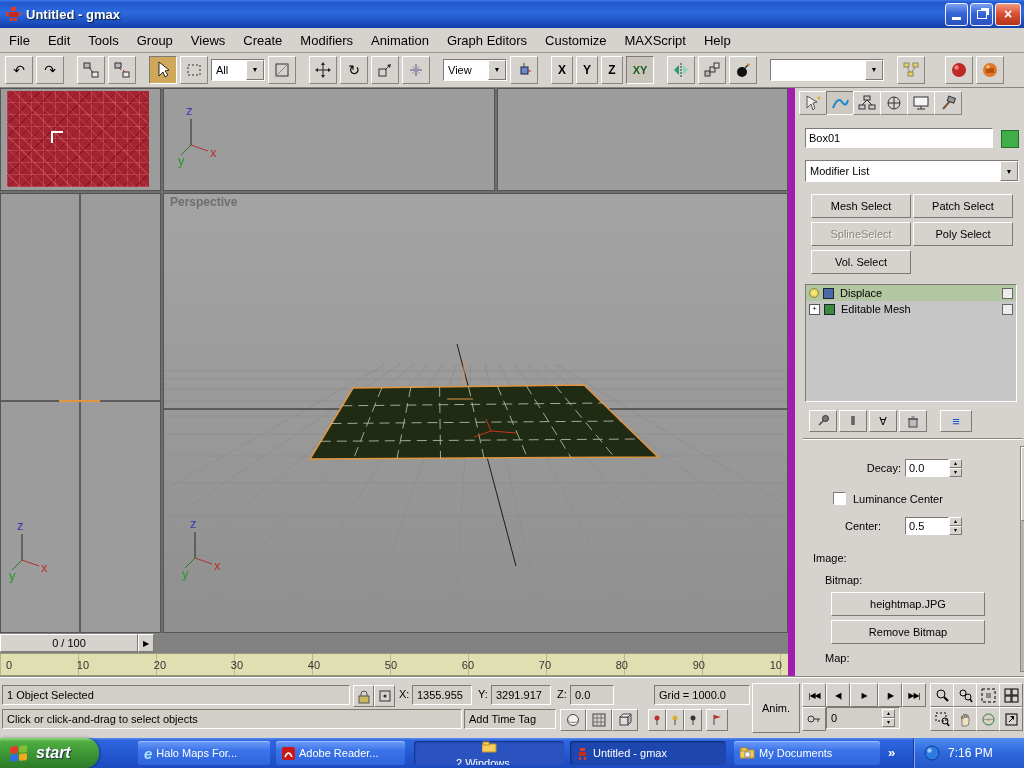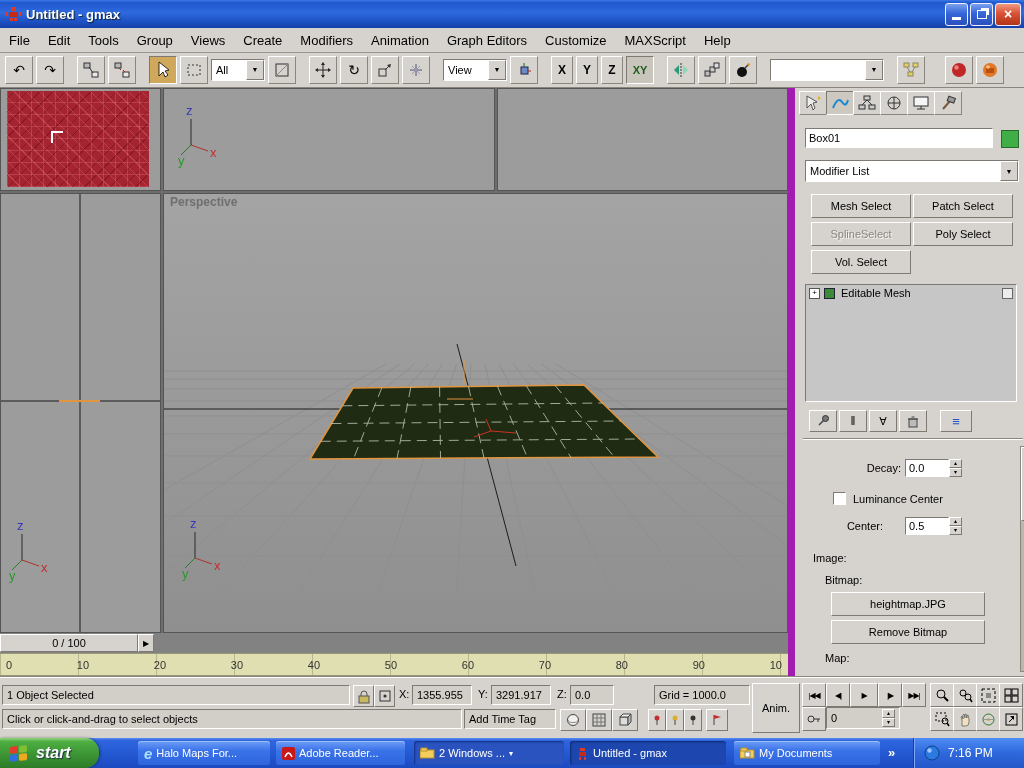--- a/index.html
+++ b/index.html
@@ -65,21 +65,21 @@
   #taskbar{left:0;top:738px;width:1024px;height:30px;
     background:linear-gradient(180deg,#5a8df2 0%,#2f66e0 8%,#2459d2 50%,#1c4ac0 100%);}
   #startbtn{position:absolute;left:0;top:0;width:99px;height:30px;border-radius:0 14px 14px 0;
     background:linear-gradient(180deg,#8ed77c 0%,#4fae43 12%,#3c9434 55%,#2c7c27 100%);
     display:flex;align-items:center;box-shadow:1px 0 3px rgba(0,0,0,.4);}
   #startbtn .stxt{color:#fff;font-weight:bold;font-style:italic;font-size:16px;margin-left:6px;text-shadow:1px 1px 1px #234;}
   .task{position:absolute;top:3px;height:24px;border-radius:3px;display:flex;align-items:center;gap:4px;
     padding:0 6px;box-sizing:border-box;color:#fff;font-size:11px;white-space:nowrap;overflow:hidden;
     background:linear-gradient(180deg,#6f9ef8,#3a72e8 40%,#2f66de);box-shadow:inset 0 1px 0 #9dbcf8;}
   .task.active{background:#1d47ae;box-shadow:inset 1px 1px 2px #0e2a70;}
-  .task.grouped{background:#2a53c0;box-shadow:inset 1px 1px 2px #12307e;}
+  .task.grouped{background:#2a53c0;box-shadow:inset 1px 1px 2px #12307e;flex-direction:column;}
   #tray{position:absolute;right:0;top:0;width:110px;height:30px;
     background:linear-gradient(180deg,#4f8cf4,#2e68dc 50%,#2457c8);border-left:1px solid #1a3d9c;
     box-shadow:inset 1px 0 0 #7fa6f5;display:flex;align-items:center;}
   #tray .clock{color:#fff;font-size:12px;margin-left:8px;}
   svg{display:block;}
 </style>
 </head>
 <body>
 
 <div id="screen">
@@ -465,20 +465,26 @@
         <span>SplineSelect</span>
       </div>
     <div class="pbtn" style="left:118px;top:134px;width:98px;height:22px">
         <span>Poly Select</span>
       </div>
     <div class="pbtn" style="left:16px;top:162px;width:98px;height:22px">
         <span>Vol. Select</span>
       </div>
 
     <div class="abs sunken" style="left:10px;top:196px;width:212px;height:118px;background:#c6c6c6;box-sizing:border-box">
+      <div class="stackrow" style="background:#b2c6a2">
+        <span style="width:8px;height:8px;border-radius:50%;background:radial-gradient(#fff48a,#d8c040);border:1px solid #8a8a4a;margin-left:3px"></span>
+        <span style="width:9px;height:9px;background:#4a6aaa;border:1px solid #223;margin-left:4px"></span>
+        <span style="margin-left:6px">Displace</span>
+        <span class="rowsq"></span>
+      </div>
       <div class="stackrow">
         <span style="width:9px;height:9px;background:#fff;border:1px solid #555;margin-left:3px;font-size:8px;line-height:8px;text-align:center">+</span>
         <span style="width:9px;height:9px;background:#3a8a3a;border:1px solid #223;margin-left:4px"></span>
         <span style="margin-left:6px">Editable Mesh</span>
         <span class="rowsq"></span>
       </div>
     </div>
 
     <div class="pbtn" style="left:14px;top:322px;width:26px;height:20px">
         <svg width="14" height="14">
@@ -510,21 +516,21 @@
         <span>0.0</span>
       </div>
     <div class="spin" style="left:154px;top:371px">
         <span>▴</span>
         <span>▾</span>
       </div>
 
     <span class="abs" style="left:38px;top:404px;width:13px;height:13px;background:#fff;border:1px solid;border-color:#7e7a73 #fff #fff #7e7a73;box-sizing:border-box"></span>
     <span class="plabel" style="left:58px;top:405px">Luminance Center</span>
 
-    <span class="plabel" style="left:12px;top:432px;width:76px;text-align:right">Center:</span>
+    <span class="plabel" style="left:30px;top:432px;width:76px;text-align:center">Center:</span>
     <div class="pfield" style="left:110px;top:429px;width:44px;height:18px">
         <span>0.5</span>
       </div>
     <div class="spin" style="left:154px;top:429px">
         <span>▴</span>
         <span>▾</span>
       </div>
 
     <span class="plabel" style="left:18px;top:464px">Image:</span>
     <span class="plabel" style="left:30px;top:486px">Bitmap:</span>

